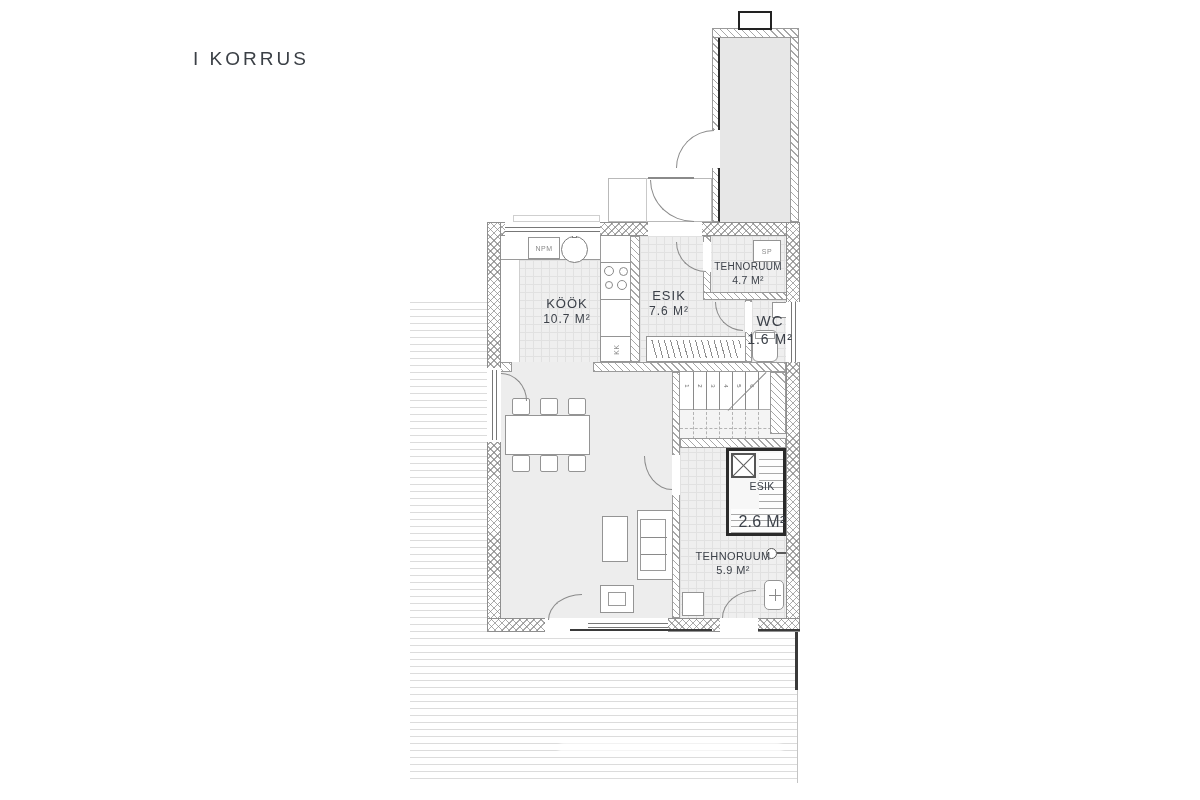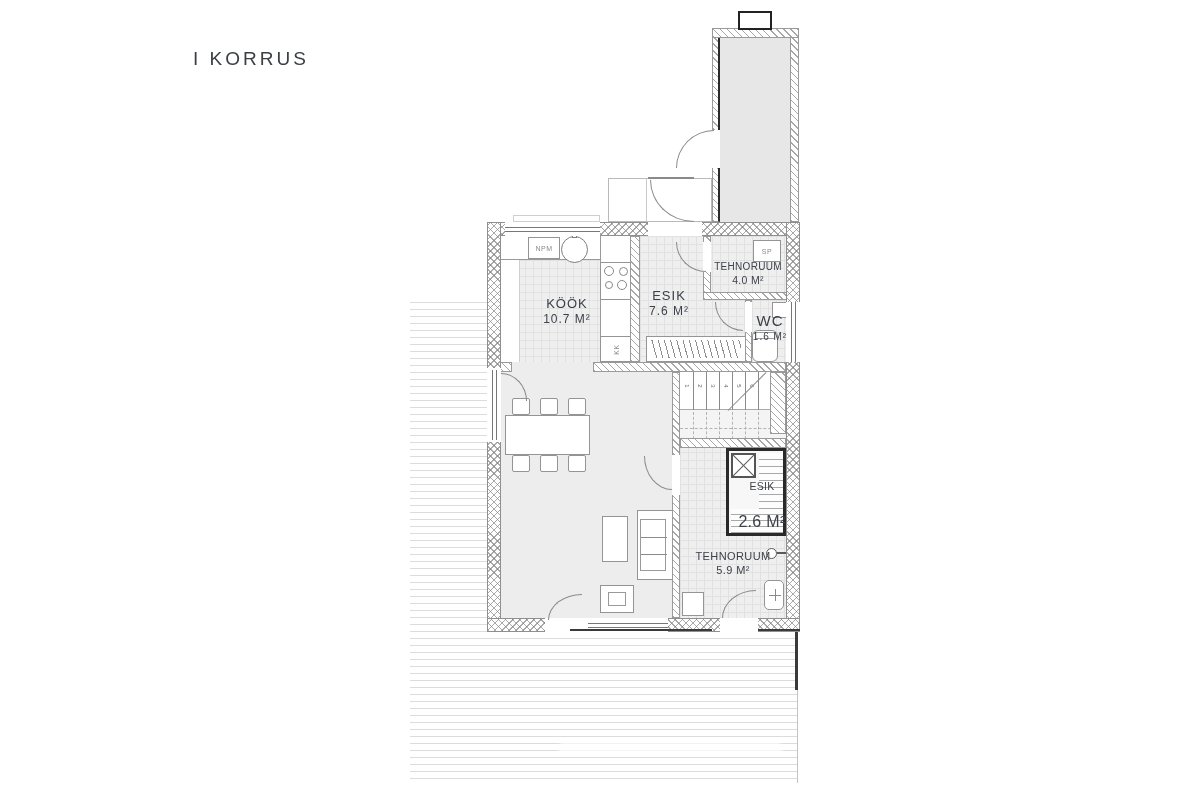--- a/index.html
+++ b/index.html
@@ -223,25 +223,25 @@
   <div class="lbl" style="left:512px;top:296px;width:110px;">
     <div class="nm">KÖÖK</div>
     <div class="ar">10.7 M²</div>
   </div>
   <div class="lbl" style="left:633px;top:288px;width:72px;">
     <div class="nm">ESIK</div>
     <div class="ar">7.6 M²</div>
   </div>
   <div class="lbl" style="left:707px;top:261px;width:82px;letter-spacing:.3px;">
     <div class="nm" style="font-size:10px;">TEHNORUUM</div>
-    <div class="ar" style="font-size:10.5px;">4.0 M²</div>
+    <div class="ar" style="font-size:10.5px;">4.7 M²</div>
   </div>
   <div class="lbl" style="left:742px;top:312px;width:56px;">
     <div class="nm" style="font-size:15px;">WC</div>
-    <div class="ar" style="font-size:10px;">1.6 M²</div>
+    <div class="ar" style="font-size:14px;">1.6 M²</div>
   </div>
   <div class="lbl" style="left:736px;top:480px;width:52px;letter-spacing:.3px;">
     <div class="nm" style="font-size:10.5px;">ESIK</div>
     <div class="ar" style="font-size:16px;margin-top:19px;">2.6 M²</div>
   </div>
   <div class="lbl" style="left:690px;top:550px;width:86px;letter-spacing:.4px;">
     <div class="nm" style="font-size:11px;">TEHNORUUM</div>
     <div class="ar" style="font-size:11px;">5.9 M²</div>
   </div>
 

